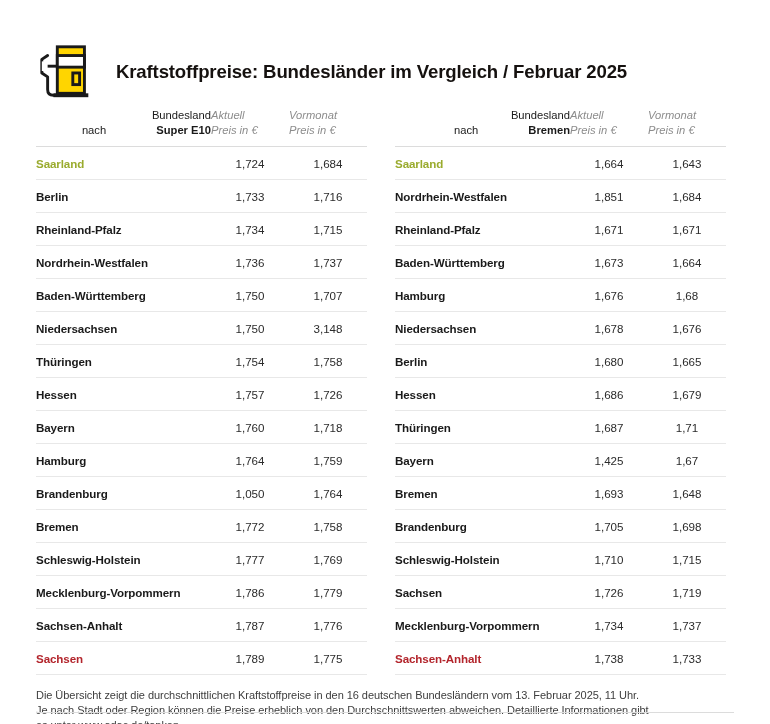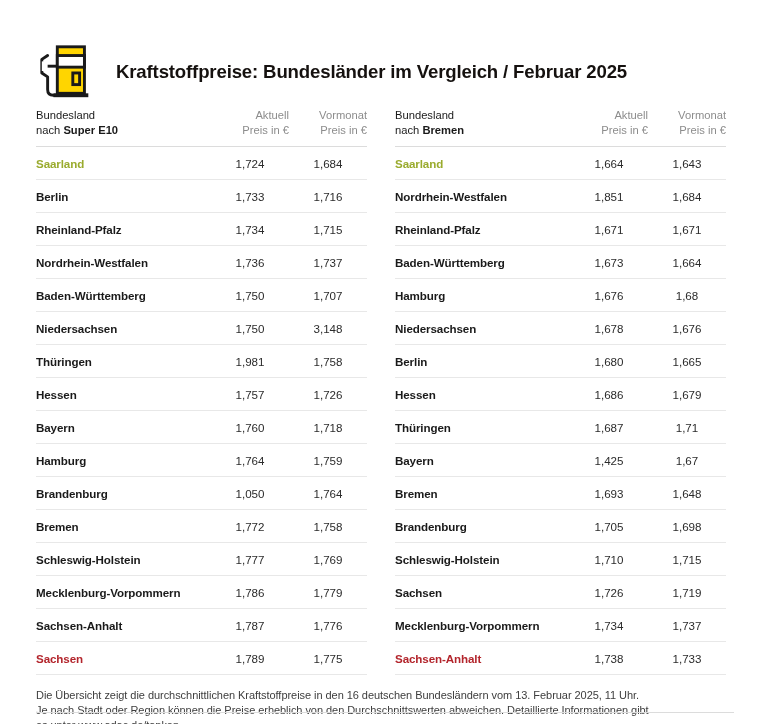--- a/index.html
+++ b/index.html
@@ -69,27 +69,27 @@
     font-weight: normal;
     font-size: 11.2px;
     color: #8c8c8c;
     line-height: 14.5px;
     vertical-align: bottom;
     padding: 0 0 9px 0;
     border-bottom: 1px solid #dcdcdc;
   }
 
   thead th.h-land {
-    text-align: left;
+    text-align: right;
     color: #1a1a1a;
   }
   thead th.h-land .l1 { font-weight: normal; }
-  thead th.h-land .l2 strong { font-weight: bold; }
-
-  thead th.h-num { text-align: right; }
+  thead th.h-land .l2 strong { font-weight: bold; margin-left: 47px; }
+
+  thead th.h-num { text-align: left; font-style: italic; }
 
   tbody td {
     font-size: 11.6px;
     padding: 9.5px 0 9.5px 0;
     border-bottom: 1px solid #e8e8e8;
     line-height: 13px;
     height: 31px;
   }
 
   tbody td.land {
@@ -203,21 +203,21 @@
               <td class="num">1,750</td>
               <td class="num">1,707</td>
             </tr>
             <tr>
               <td class="land">Niedersachsen</td>
               <td class="num">1,750</td>
               <td class="num">3,148</td>
             </tr>
             <tr>
               <td class="land">Thüringen</td>
-              <td class="num">1,981</td>
+              <td class="num">1,754</td>
               <td class="num">1,758</td>
             </tr>
             <tr>
               <td class="land">Hessen</td>
               <td class="num">1,757</td>
               <td class="num">1,726</td>
             </tr>
             <tr>
               <td class="land">Bayern</td>
               <td class="num">1,760</td>

